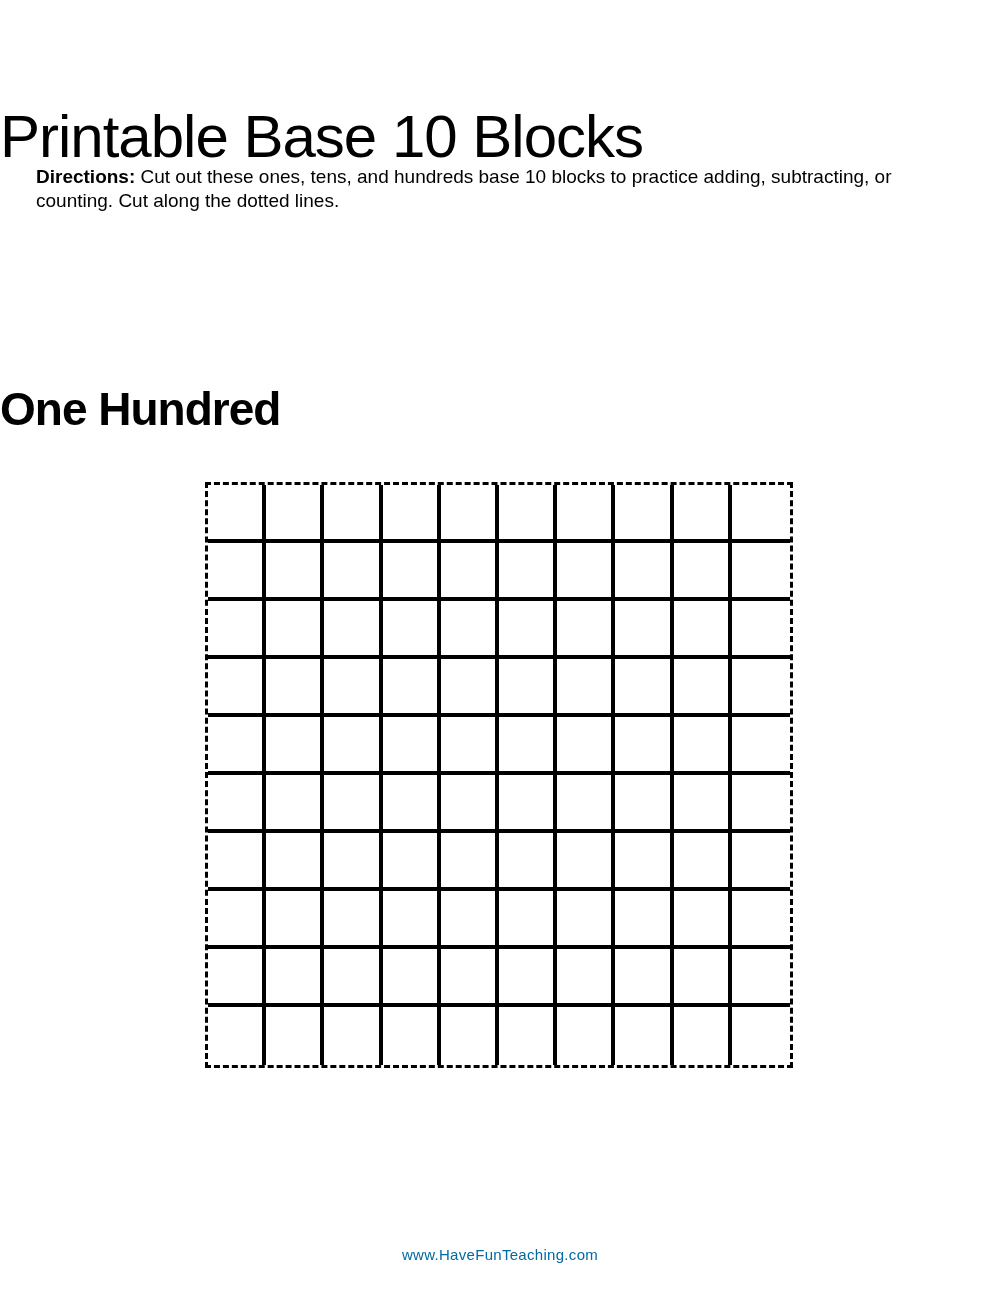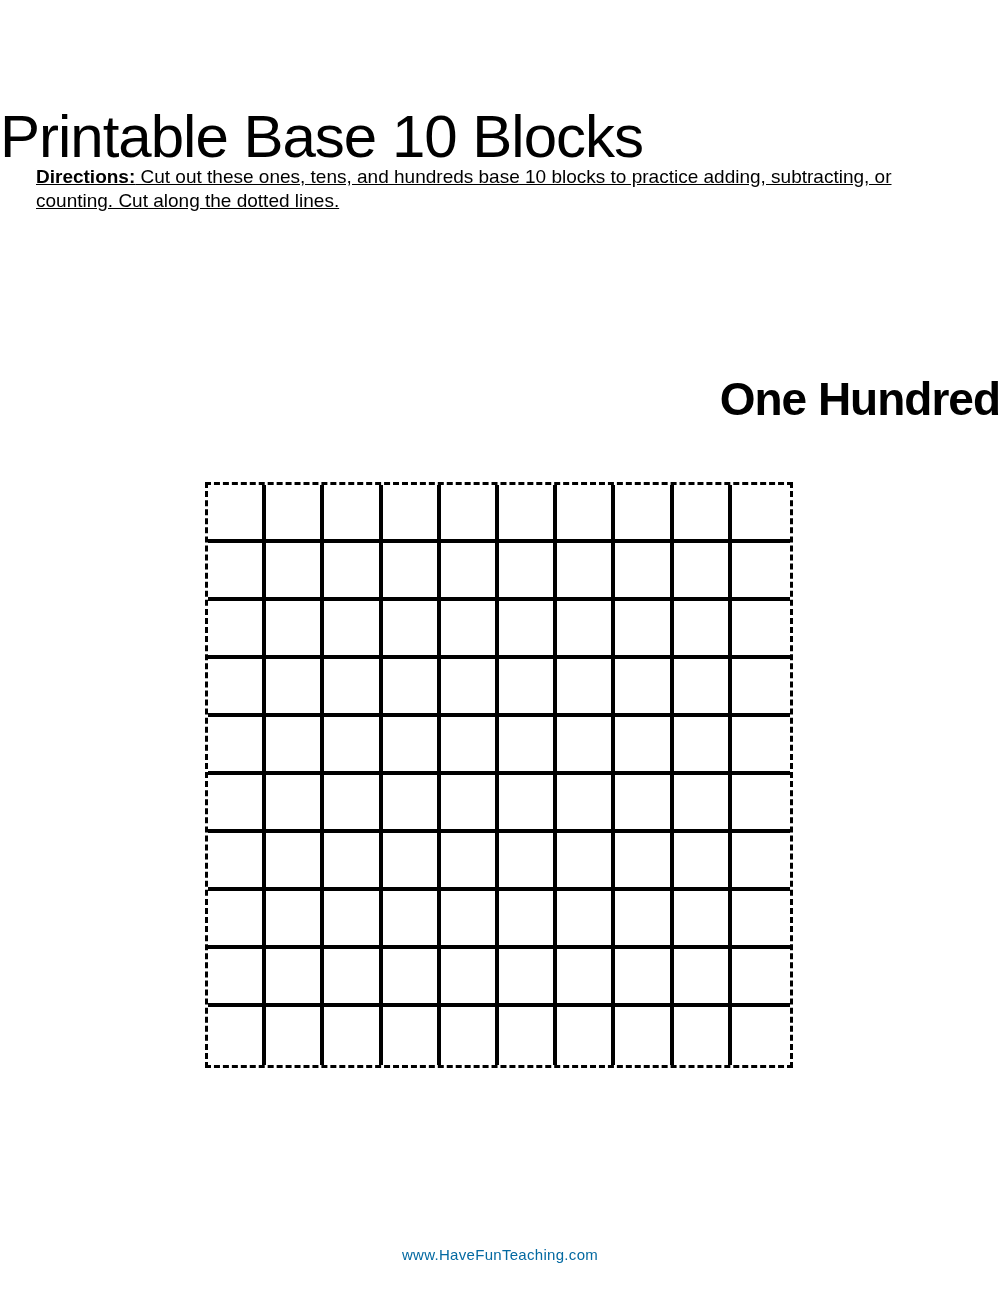--- a/index.html
+++ b/index.html
@@ -27,32 +27,31 @@
     letter-spacing: -1px;
   }
 
   .directions {
     position: absolute;
     top: 146px;
     left: 36px;
     width: 900px;
     font-size: 19px;
     line-height: 1.25;
-    text-decoration: underline;
   }
   .directions .dir-label {
     font-weight: bold;
   }
 
   .section-heading {
     position: absolute;
-    top: 334px;
+    top: 344px;
     left: 0;
     right: 0;
-    text-align: right;
+    text-align: left;
     font-size: 46px;
     font-weight: bold;
     letter-spacing: -1px;
   }
 
   .hundred-grid {
     position: absolute;
     top: 482px;
     left: 205px;
     width: 588px;

